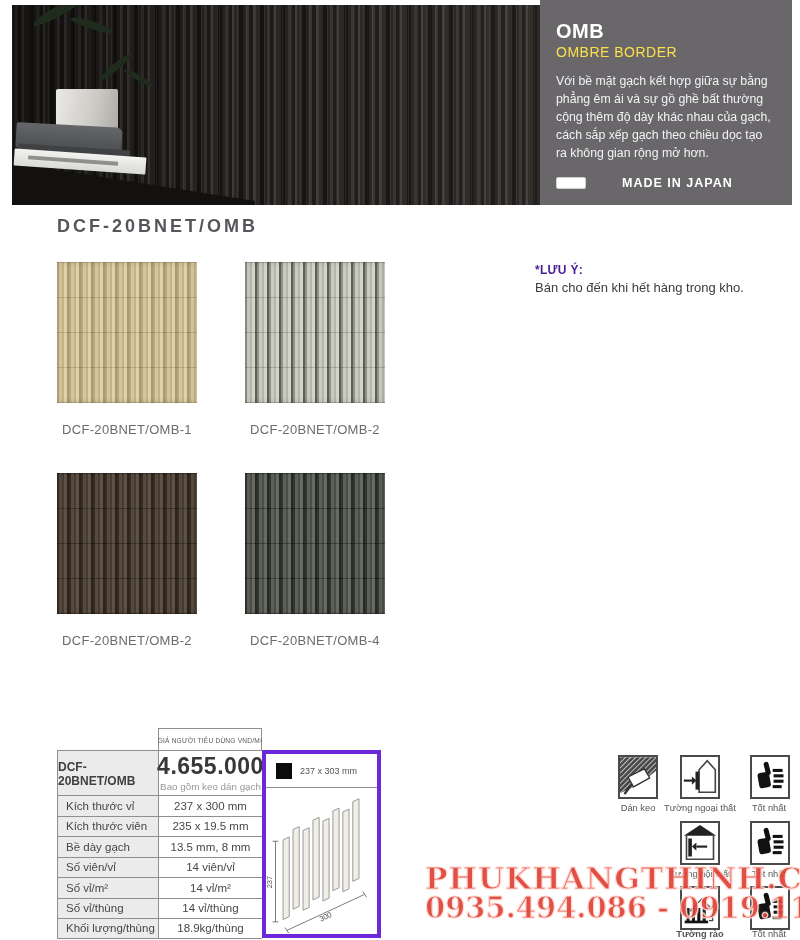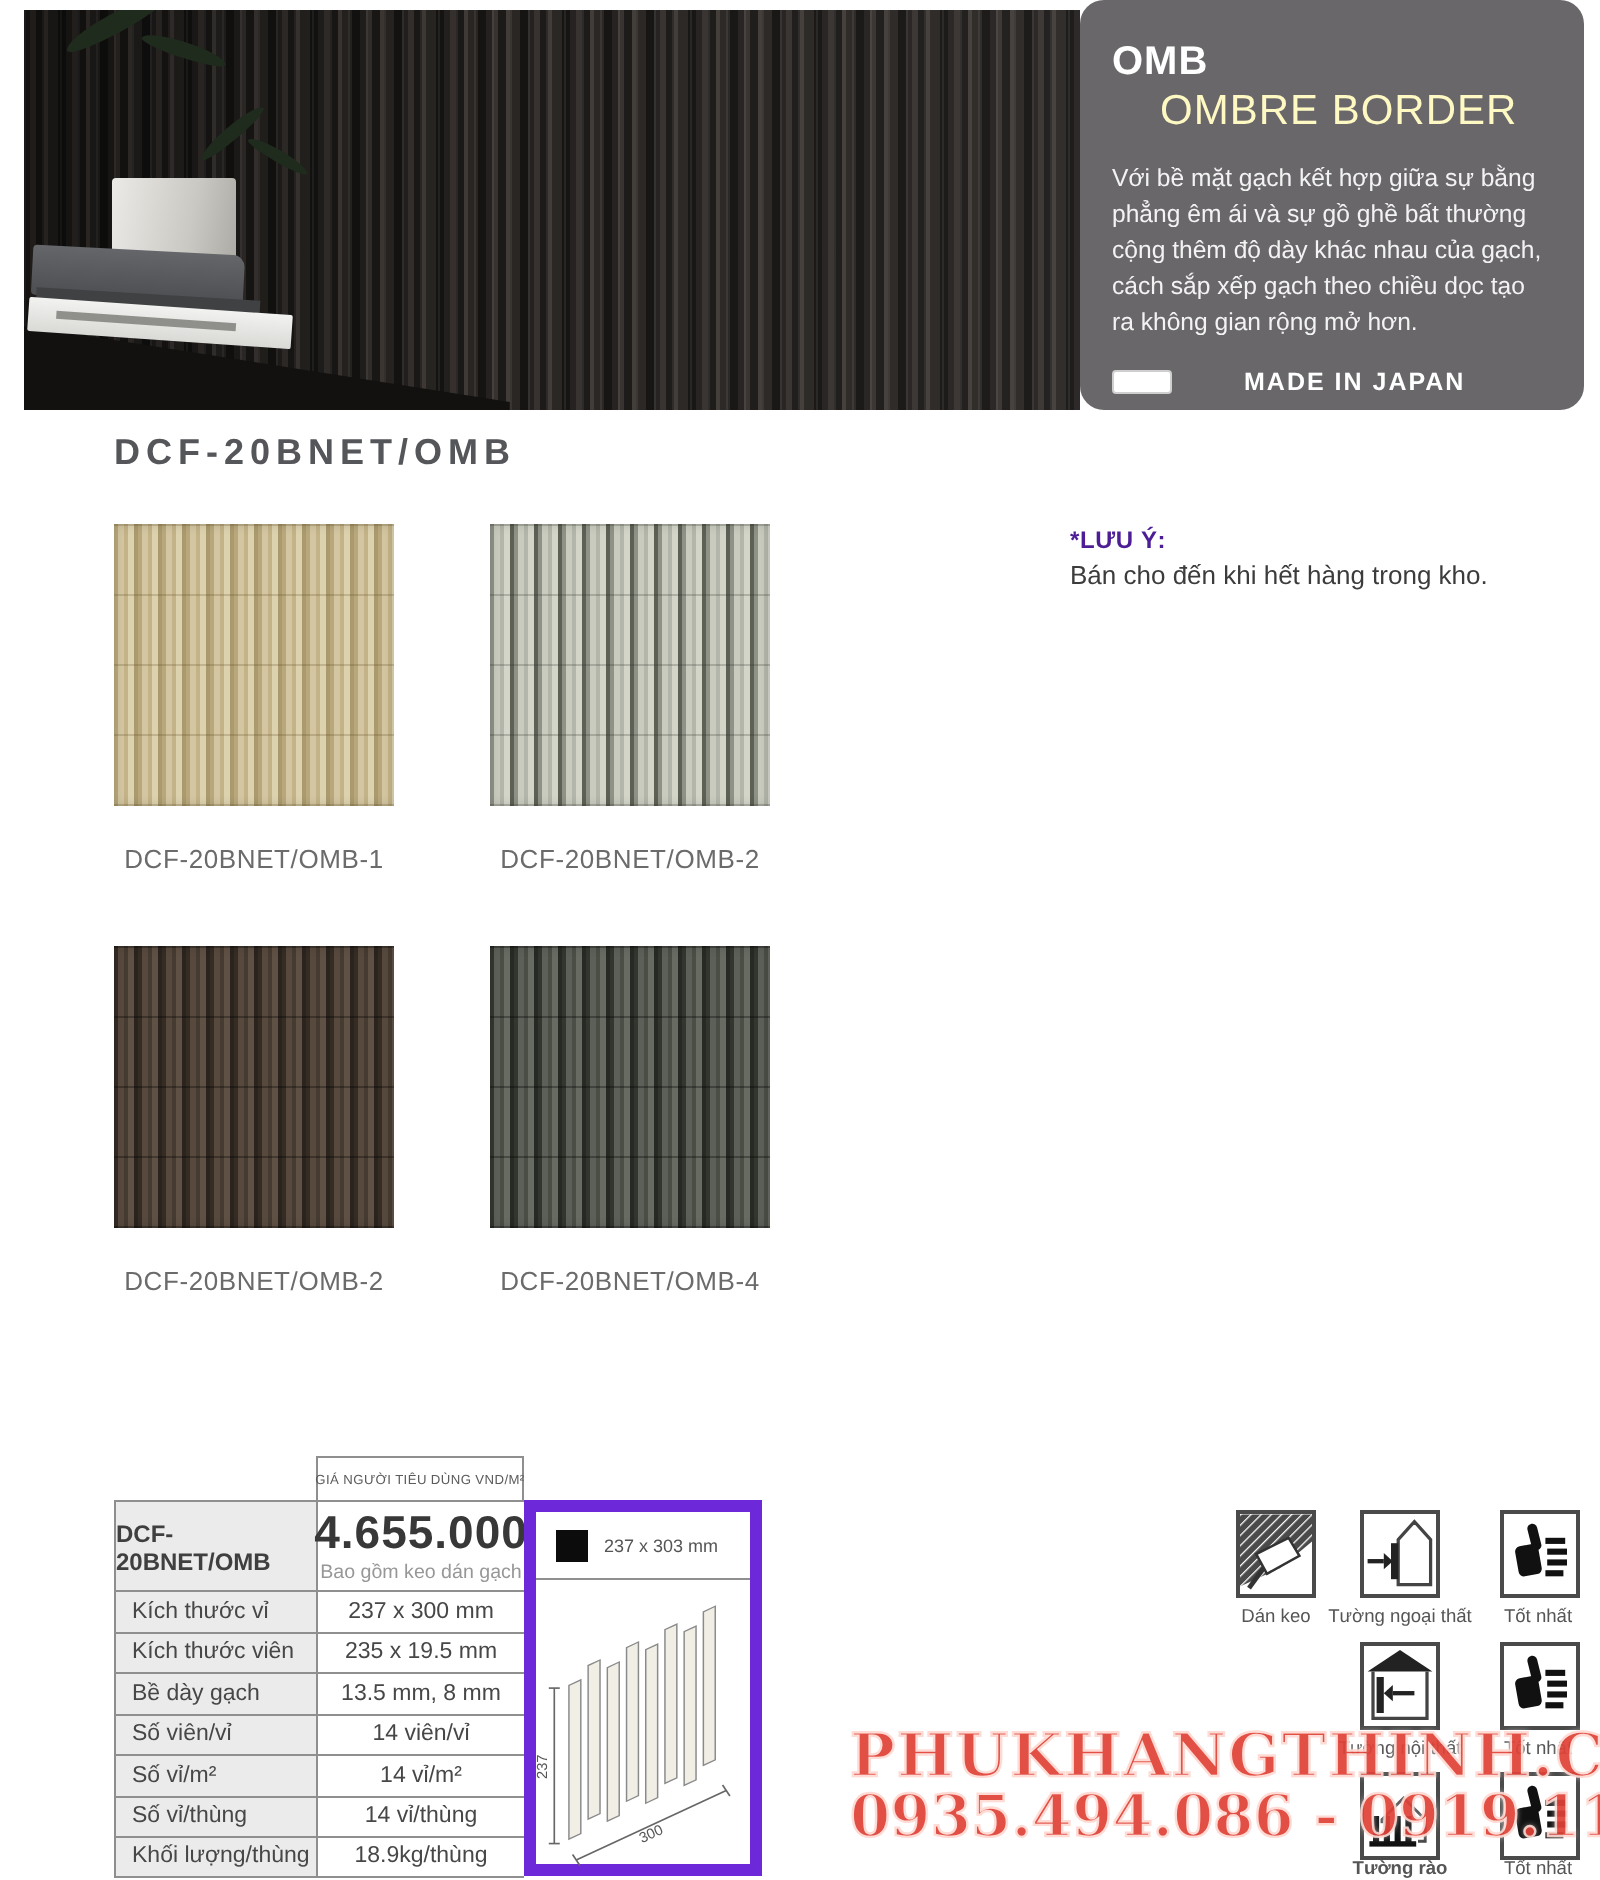--- a/index.html
+++ b/index.html
@@ -30,24 +30,24 @@
   .hero-vase{ position:absolute; left:44px; top:84px; width:62px; height:66px;
     background:linear-gradient(100deg,#eceae6,#c9c8c3 60%,#a7a6a1); border-radius:2px 2px 3px 3px; z-index:2;}
   .leaf{ position:absolute; background:#1f2b1d; border-radius:50% 50% 50% 50%/60% 60% 40% 40%; z-index:2;}
   .leaf.l1{ left:18px; top:2px; width:54px; height:10px; transform:rotate(-28deg);}
   .leaf.l2{ left:58px; top:16px; width:44px; height:8px; transform:rotate(18deg);}
   .leaf.l3{ left:84px; top:58px; width:40px; height:7px; transform:rotate(-40deg);}
   .leaf.l4{ left:110px; top:70px; width:34px; height:6px; transform:rotate(30deg);}
 
   .hero-panel{
     position:absolute; left:540px; top:0; width:252px; height:205px;
-    background:#69676a; color:#fff; padding:20px 16px 0 16px; z-index:5;border-radius:12px;
+    background:#69676a; color:#fff; padding:20px 16px 0 16px; z-index:5;
   }
   .panel-code{ font-size:20px; font-weight:bold; letter-spacing:.5px;}
-  .panel-name{ font-size:21px; color:#fef9c3; letter-spacing:.5px; margin-top:1px;margin-left:24px;}
+  .panel-name{ font-size:14px; color:#fde047; letter-spacing:.5px; margin-top:1px;}
   .panel-desc{ margin-top:13px; font-size:12.3px; line-height:1.46; color:#f4f3f4;}
   .made-in{ margin-top:13px; display:flex; align-items:center; gap:8px;}
   .flag{ width:18px; height:12px; background:#fff; border-radius:2px; border:1px solid #cfcfcf;
     display:flex; align-items:center; justify-content:center;}
   .flag i{ display:block; width:6px; height:6px; background:#c0272d; border-radius:50%;}
   .made-in span{ font-size:12.5px; font-weight:bold; letter-spacing:1px;padding-left:28px;}
 
   
   .page-title{ position:absolute; left:57px; top:216px; font-size:18px; font-weight:bold;
     letter-spacing:3px; color:#55565a;}
@@ -84,21 +84,21 @@
   .prod-price{ position:absolute; left:101px; top:22px; width:104px; height:46px;
     display:flex; flex-direction:column; align-items:center; justify-content:center;}
   .price-val{ font-size:23px; font-weight:bold; color:#383838; letter-spacing:.5px; line-height:1;}
   .price-note{ font-size:9.8px; color:#979797; margin-top:3px;}
   .spec-rows{ position:absolute; left:0; top:67px; width:205px;}
   .srow{ display:flex; height:20.5px;}
   .srow .lab{ width:101px; background:#ebebeb; display:flex; align-items:center; padding-left:8px; color:#474747;}
   .srow .val{ width:104px; display:flex; align-items:center; justify-content:center; color:#474747;}
   .srow:last-child .lab, .srow:last-child .val{ border-bottom:1px solid #8f8f8f;}
   .col3{ position:absolute; left:205px; top:22px; width:119px; height:188px;
-    border:6px solid #6d28d9; background:#fff;}
+    border:4px solid #6d28d9; background:#fff;}
   .sheet-size{ height:34px; border-bottom:1px solid #8f8f8f; display:flex; align-items:center; padding-left:10px; gap:8px;}
   .sheet-size .sq{ width:16px; height:16px; background:#0c0c0c;}
   .sheet-size span{ font-size:9px; color:#555;}
   .diagram{ width:100%; height:152px; display:block;}
 
   
   .icon-box{ position:absolute; width:40px; height:44px; border:2px solid #4a4a4a; background:#fff;}
   .icon-label{ position:absolute; font-size:9.3px; color:#555; text-align:center; white-space:nowrap;}
   .ib-glue{ left:618px; top:755px;} .lb-glue{ left:588px; top:803px; width:100px;}
   .ib-ext{ left:680px; top:755px;} .lb-ext{ left:650px; top:803px; width:100px;}

